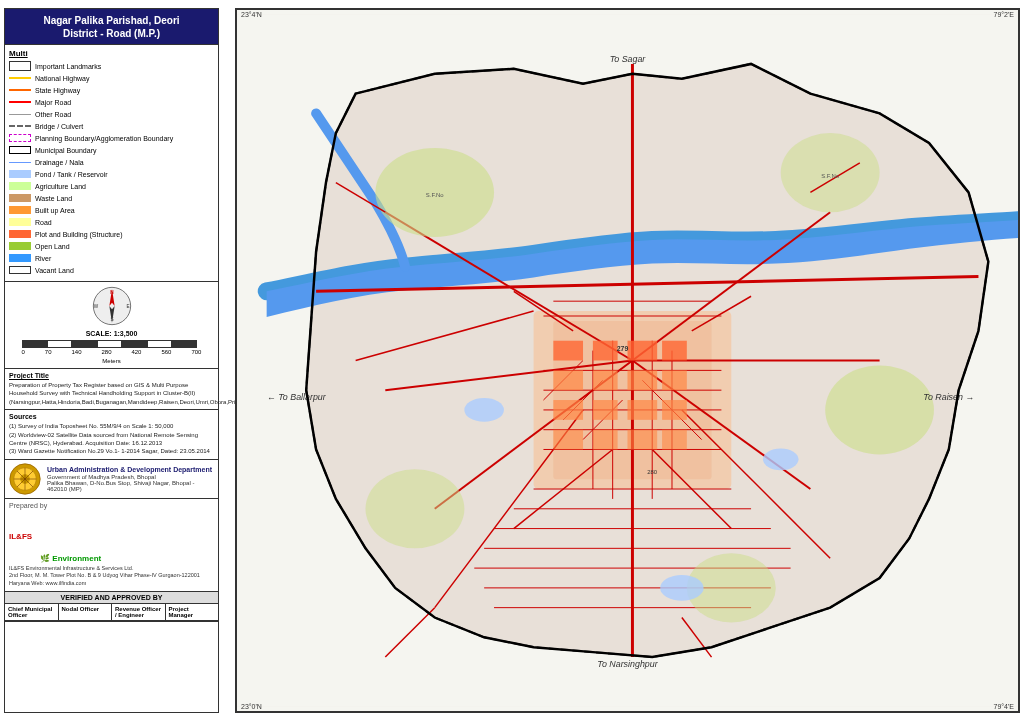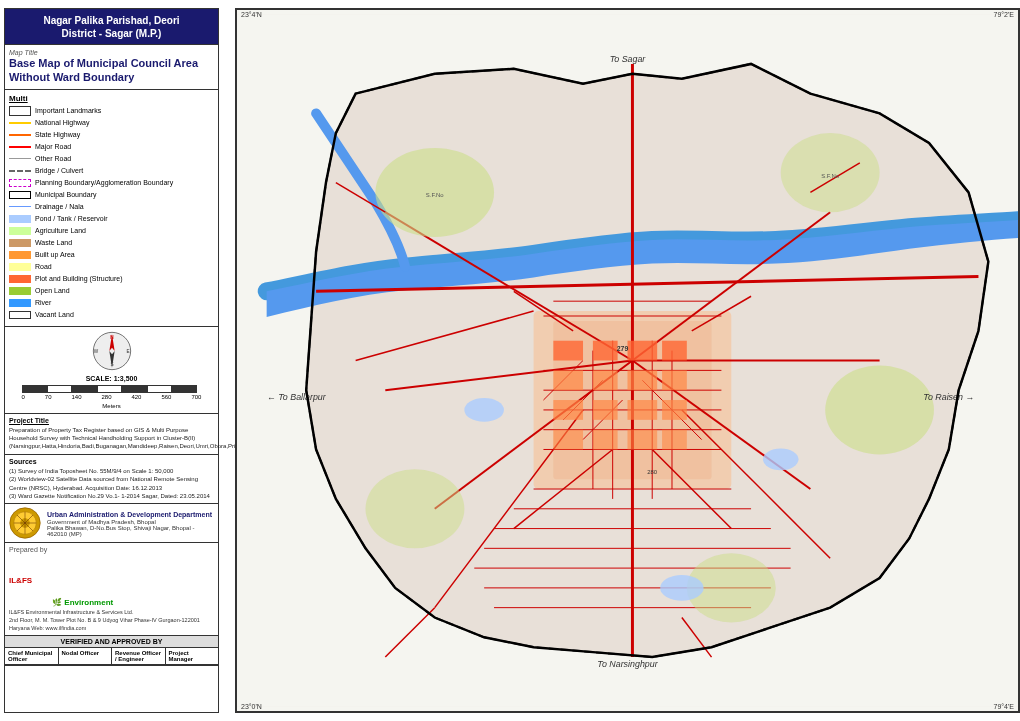--- a/index.html
+++ b/index.html
@@ -222,21 +222,21 @@
       padding: 3px 4px;
     }
     .prepared-label {
       font-size: 7px;
       color: #555;
       margin-bottom: 1px;
     }
     .prepared-logos {
       display: flex;
       align-items: center;
-      gap: 20px;
+      gap: 8px;
       margin-bottom: 2px;
     }
     .ilfs-logo {
       font-size: 8px;
       font-weight: bold;
       color: #cc0000;
     }
     .prepared-detail {
       font-size: 5.5px;
       color: #333;
@@ -293,27 +293,23 @@
       color: #333;
     }
   </style>
 </head>
 <body>
 
 <div id="right-panel">
 
   <div class="header-box">
     <div class="org-name">Nagar Palika Parishad, Deori</div>
-    <div class="org-name">District - Sagar (M.P.)</div>
-  </div>
-
-  <div class="map-title-box">
-    <div class="label">Map Title</div>
-    <div class="title">Base Map of Municipal Council Area Without Ward Boundary</div>
-  </div>
+    <div class="org-name">District - Road (M.P.)</div>
+  </div>
+
 
   <div class="legend-box">
     <div class="legend-title">Multi</div>
 
     <div class="legend-item">
       <span class="legend-symbol">
           <span class="ls-border" style="width:22px;height:10px;display:block;border:1.5px solid #333;background:#fff;"></span>
         </span>
       <span>Important Landmarks</span>
     </div>

